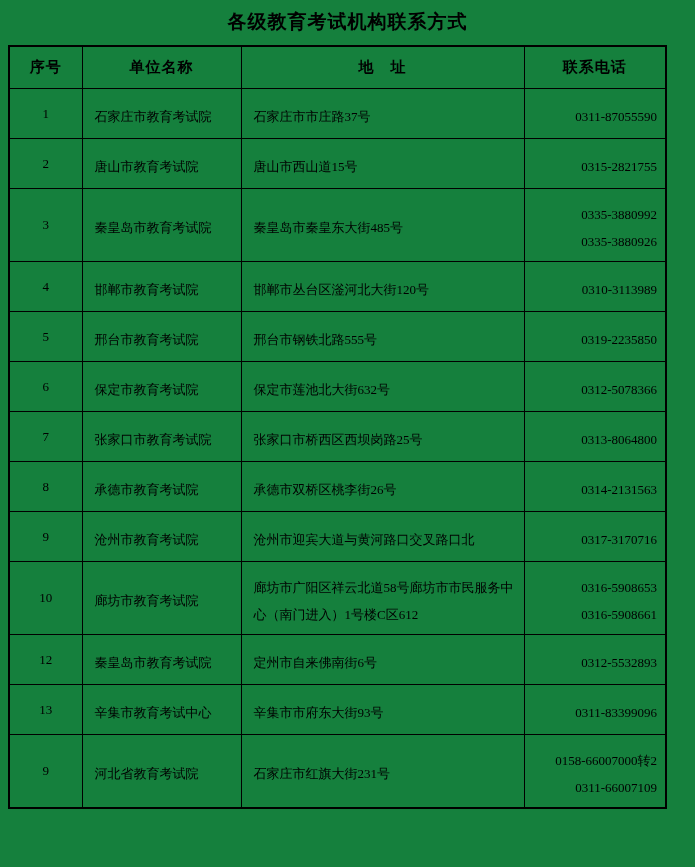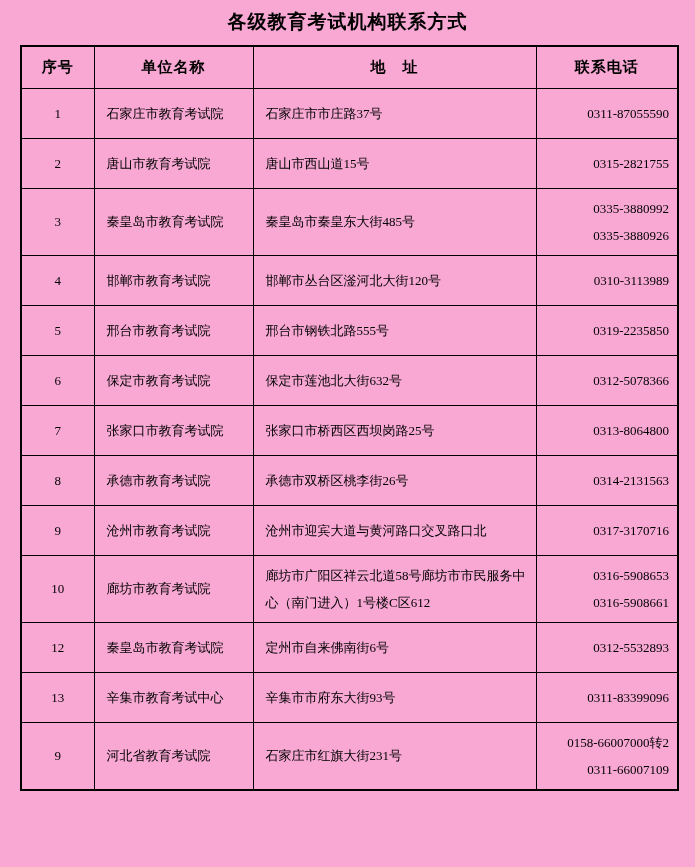--- a/index.html
+++ b/index.html
@@ -6,36 +6,36 @@
   html, body {
     margin: 0;
     padding: 0;
     background: #fff;
     color: #000;
     font-family: "Liberation Serif", "DejaVu Serif", serif;
   }
   .page {
     width: 695px;
     height: 867px;
-    background: #f9a8d4;
+    background: #15803d;
     overflow: hidden;
   }
   .doc-title {
     margin: 0;
     padding-top: 9px;
     height: 45px;
     text-align: center;
     font-size: 19px;
     font-weight: bold;
     letter-spacing: 1px;
   }
   table.contact-table {
     border-collapse: collapse;
     table-layout: fixed;
-    margin-left: 20px;
+    margin-left: 8px;
     width: 657px;
     border: 2px solid #000;
   }
   .contact-table th,
   .contact-table td {
     border: 1px solid #000;
     vertical-align: middle;
     overflow: hidden;
   }
   .contact-table th {
@@ -46,21 +46,21 @@
     letter-spacing: 1px;
   }
   .contact-table tr.body-row { height: 50px; }
   .contact-table td {
     font-size: 13px;
     line-height: 27px;
   }
   td.cell-seq { text-align: center; }
   td.cell-name, td.cell-address, td.cell-phone {
     text-align: left;
-    padding: 6px 8px 6px 12px;
+    padding: 12px 8px 6px 12px;
   }
   .phone-line { white-space: nowrap; text-align: right; }
 </style>
 </head>
 <body>
 
 <div class="page">
 
   <h1 class="doc-title">各级教育考试机构联系方式</h1>
 

